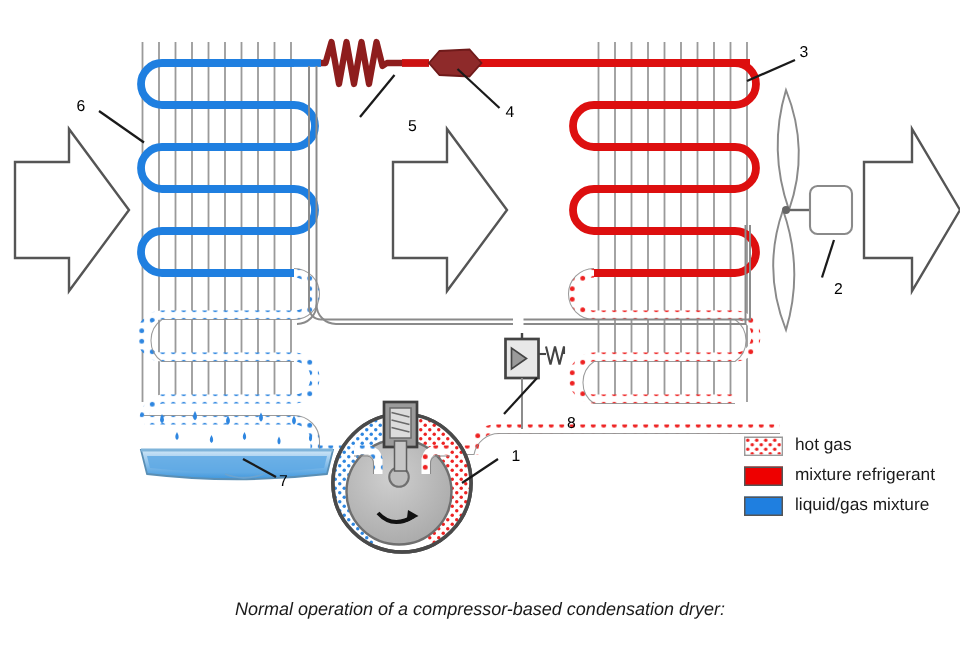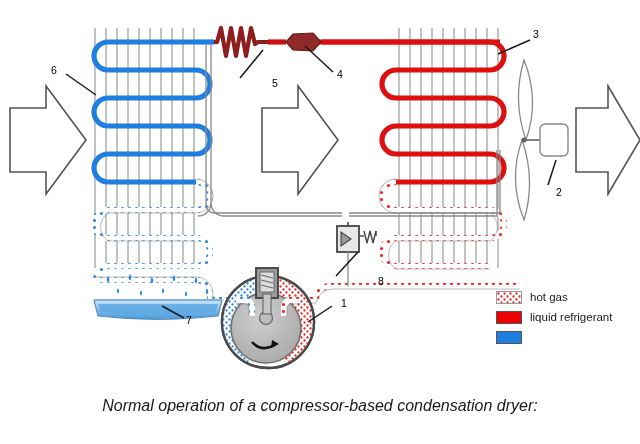--- a/index.html
+++ b/index.html
@@ -11,21 +11,21 @@
   .legend-row{display:flex;align-items:center;height:18px;margin-bottom:2px;}
   .sw{width:26px;height:13px;border:1px solid #9a9a9a;box-sizing:border-box;
       margin-right:8px;flex:0 0 auto;}
   .sw-hot{background:#ffffff;}
   .sw-gas{background:#ffffff;}
   .sw-liq{background:#ee0000;border-color:#555;}
   .sw-mix{background:#1f7fe0;border-color:#555;}
   .legend-label{font-size:11.5px;color:#1a1a1a;line-height:13px;white-space:nowrap;}
   .caption{position:absolute;left:0;top:398px;width:640px;text-align:center;
            font-style:italic;color:#1a1a1a;}
-  .caption div{font-size:16px;line-height:16px;}
+  .caption div{font-size:12px;line-height:16px;}
   .num{font-size:10.5px;fill:#000;font-family:"Liberation Sans",sans-serif;}
 </style>
 </head>
 <body>
 
 <div id="stage">
 
   <svg id="diagram" width="640" height="444" viewBox="0 0 640 444">
 
     <defs>
@@ -278,25 +278,26 @@
         <svg width="24" height="11" style="display:block">
           <rect width="24" height="11" fill="url(#pat-hot)"></rect>
         </svg>
       </span>
       <span class="legend-label">hot gas</span>
     </div>
 
 
     <div class="legend-row">
       <span class="sw sw-liq"></span>
-      <span class="legend-label">liquid refrigerant</span>
+      <span class="legend-label">mixture refrigerant</span>
     </div>
 
     <div class="legend-row">
       <span class="sw sw-mix"></span>
+      <span class="legend-label">liquid/gas mixture</span>
     </div>
 
   </div>
 
   <div class="caption">
     <div>Normal operation of a compressor-based condensation dryer:</div>
   </div>
 
 </div>
 

